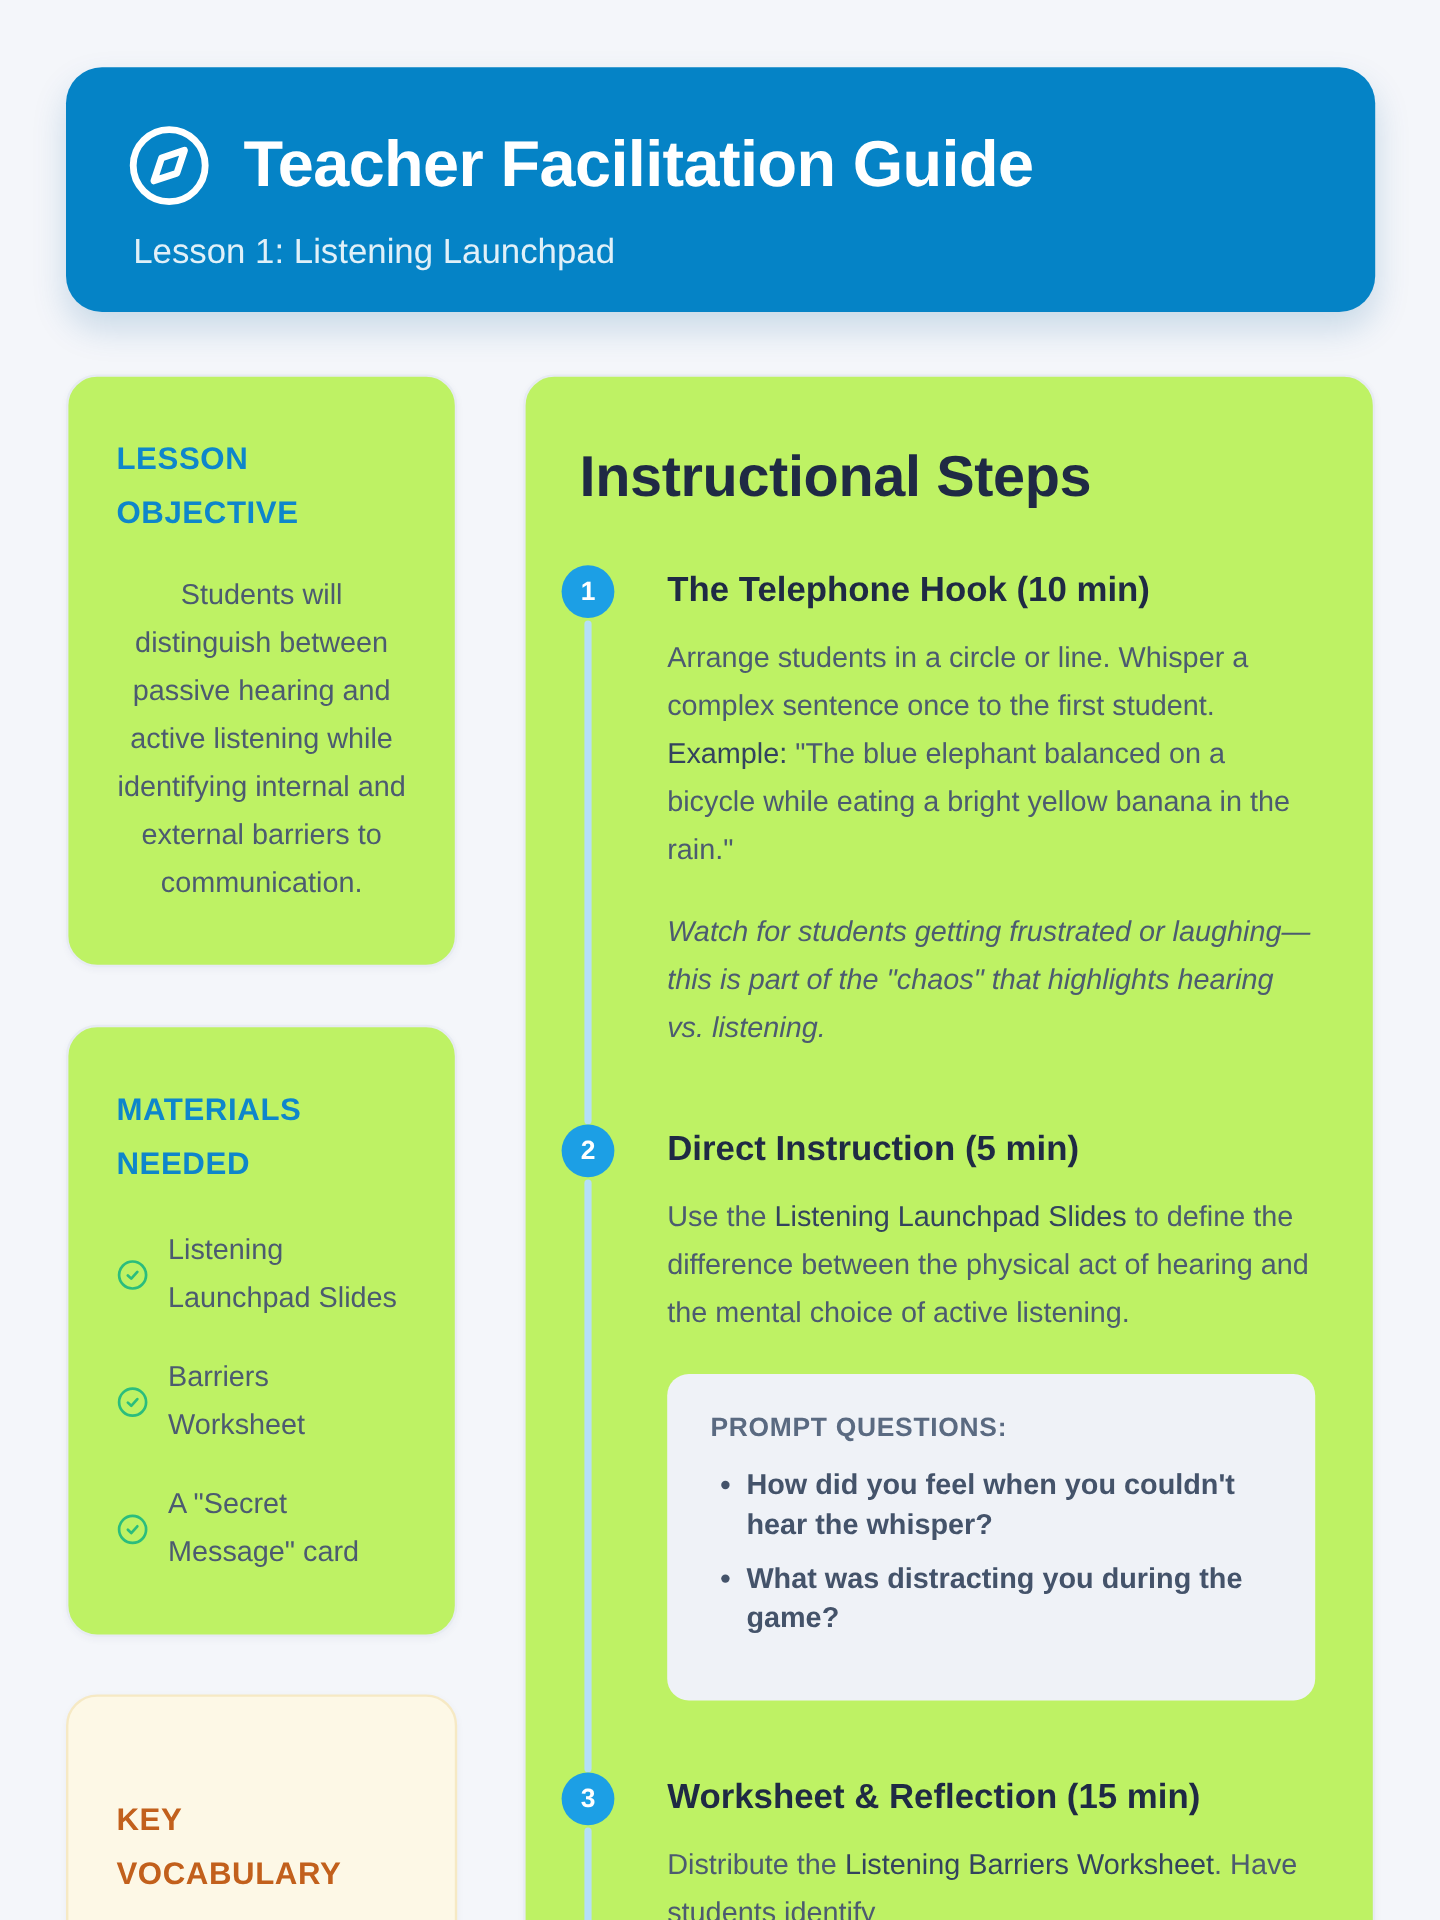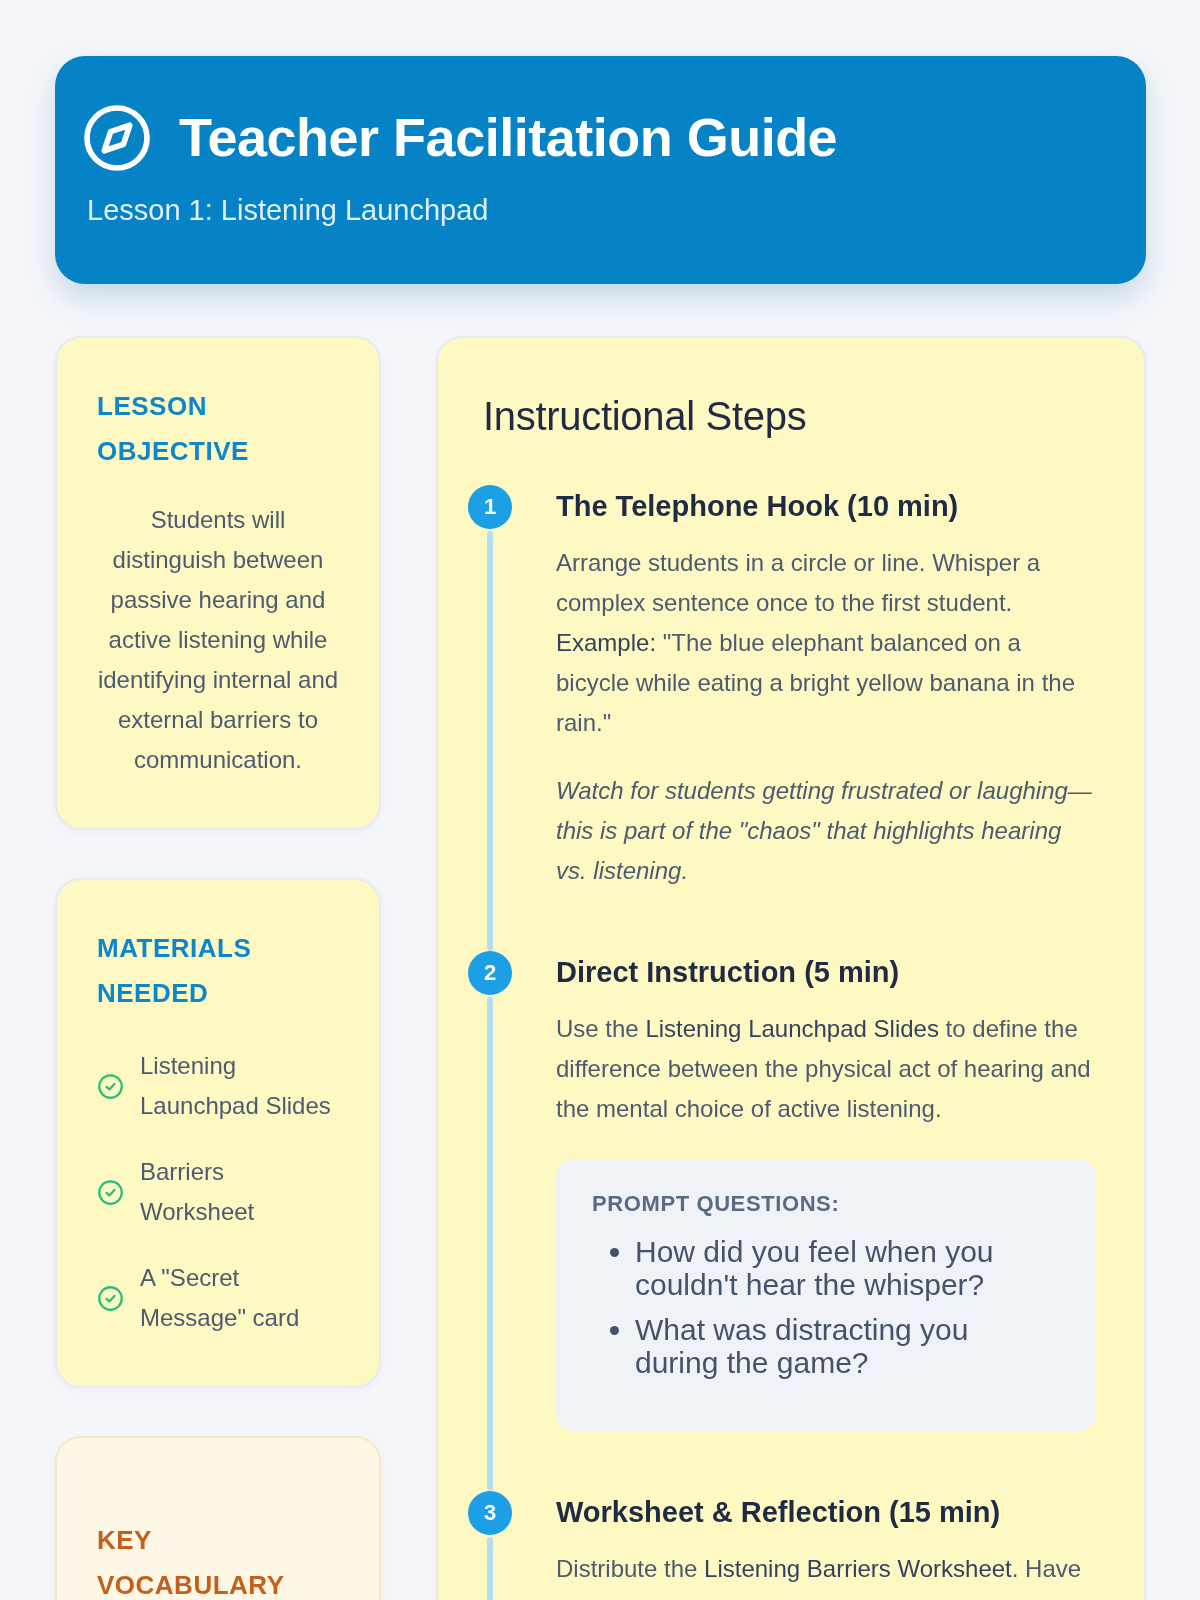--- a/index.html
+++ b/index.html
@@ -9,22 +9,22 @@
     font-family: "Liberation Sans", "DejaVu Sans", sans-serif;
     -webkit-font-smoothing: antialiased;
   }
   .page { width: 1200px; }
 
   
   .hero {
     margin: 56px 54px 0 55px;
     background: #0583C6;
     border-radius: 30px;
-    padding: 46px 26px;
-    height: 228px;
+    padding: 46px 50px;
+    height: 204px;
     box-sizing: border-box;
     color: #fff;
     box-shadow: 0 14px 28px rgba(5, 90, 150, .18);
   }
   .hero-row { display: flex; align-items: center; gap: 26px; }
   .hero-icon svg { width: 72px; height: 72px; display: block; }
   .hero-title {
     font-size: 54px; font-weight: 700; margin: 0;
     letter-spacing: -0.5px; line-height: 1.1;
   }
@@ -36,21 +36,21 @@
 
   
   .content {
     display: grid;
     grid-template-columns: 326px 1fr;
     gap: 48px 55px;
     padding: 52px 54px 0 55px;
     align-items: start;
   }
   .card {
-    background: #fef9c3;
+    background: #bef264;
     border: 2px solid #E7EBF2;
     border-radius: 26px;
     box-sizing: border-box;
     box-shadow: 0 2px 6px rgba(40,60,90,.04);
   }
 
   
   .sidebar { display: flex; flex-direction: column; gap: 48px; }
   .side-card { padding: 46px 40px 48px; }
   .card-h {
@@ -70,21 +70,21 @@
     display: flex; align-items: center; gap: 16px;
     font-size: 24px; line-height: 40px; color: #4C5B70;
   }
   .check-ic { flex: 0 0 27px; }
   .check-ic svg { width: 27px; height: 27px; display: block; }
   .vocab-card { background: #FDF8E6; border-color: #F6E9C4; }
 
   
   .main-card { padding: 56px 48px 90px 30px; }
   .main-h {
-    font-size: 40px; font-weight: 400; color: #1F2A44;
+    font-size: 48px; font-weight: 700; color: #1F2A44;
     margin: 0 0 46px 15px; letter-spacing: -0.3px;
   }
   .step { display: flex; }
   .rail {
     flex: 0 0 44px; width: 44px;
     display: flex; flex-direction: column; align-items: center;
   }
   .badge {
     width: 44px; height: 44px; border-radius: 50%;
     background: #1C9FE5; color: #fff;
@@ -102,22 +102,22 @@
     font-style: italic; margin: 28px 0 0;
   }
   .prompt {
     background: #EFF2F7; border-radius: 18px;
     padding: 32px 36px 52px; margin-top: 30px;
   }
   .prompt-h {
     font-size: 22px; font-weight: 700; letter-spacing: .6px; color: #5A6A81;
   }
   .prompt ul {
-    margin: 18px 13px 0; padding-left: 30px;
-    font-size: 30px; line-height: 33px; color: #44536A;
+    margin: 18px 0 0; padding-left: 30px;
+    font-size: 24px; line-height: 33px; color: #44536A; font-weight: bold;
   }
   .prompt li + li { margin-top: 12px; }
 </style>
 </head>
 <body>
 
 <div class="page">
 
   <header class="hero">
     <div class="hero-row">

